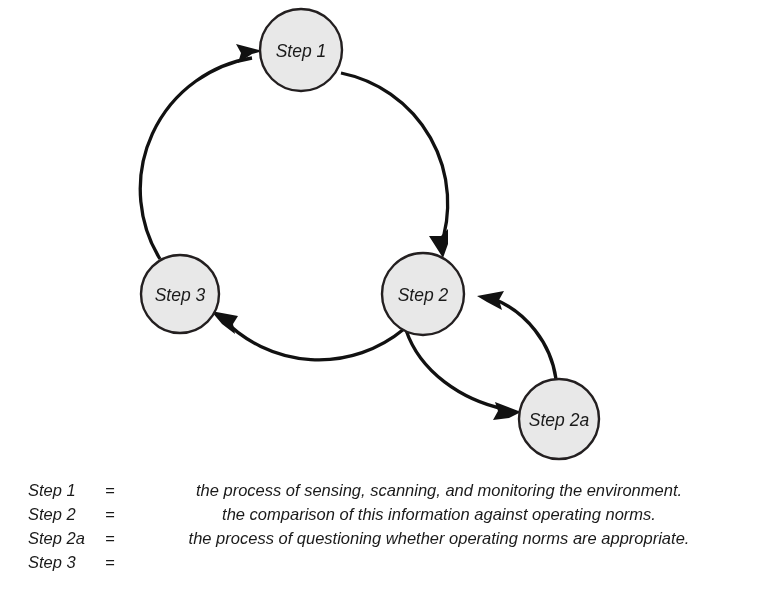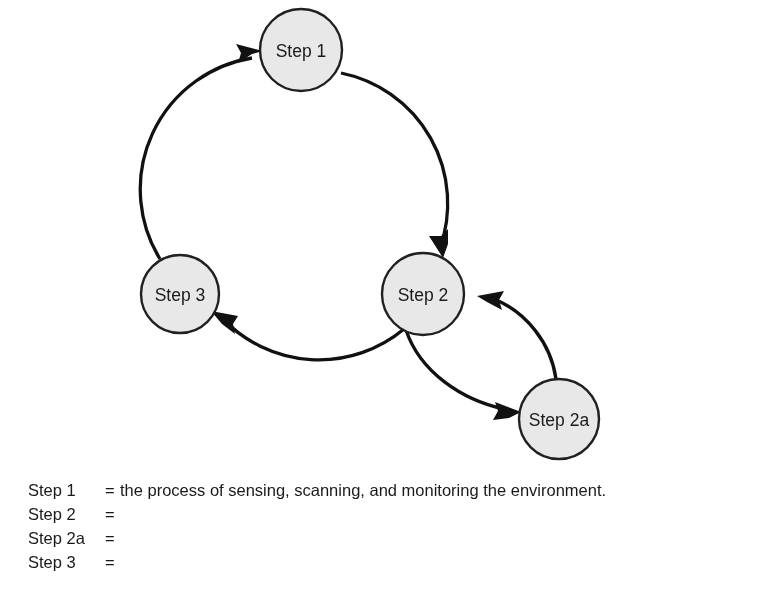--- a/index.html
+++ b/index.html
@@ -13,20 +13,21 @@
     height: 600px;
     font-family: "Liberation Sans", sans-serif;
     color: #1a1a1a;
     overflow: hidden;
     position: relative;
   }
   #figure-root {
     position: relative;
     width: 777px;
     height: 600px;
+    font-style: italic;
   }
   #diagram-svg {
     position: absolute;
     left: 0;
     top: 0;
     width: 777px;
     height: 470px;
     display: block;
   }
   .node-circle {
@@ -69,20 +70,21 @@
   .legend-key {
     width: 77px;
     flex: 0 0 77px;
   }
   .legend-eq {
     width: 15px;
     flex: 0 0 15px;
   }
   .legend-desc {
     flex: 1 1 auto;
+    text-align: center;
   }
 </style>
 </head>
 <body>
 
 <div id="figure-root">
 
   <svg id="diagram-svg" viewBox="0 0 777 470">
 
     <path class="flow-arc" d="M 341 73 A 133 133 0 0 1 440 248"></path>
@@ -126,25 +128,27 @@
 
     <div class="legend-row">
       <span class="legend-key">Step 1</span>
       <span class="legend-eq">=</span>
       <span class="legend-desc">the process of sensing, scanning, and monitoring the environment.</span>
     </div>
 
     <div class="legend-row">
       <span class="legend-key">Step 2</span>
       <span class="legend-eq">=</span>
+      <span class="legend-desc">the comparison of this information against operating norms.</span>
     </div>
 
     <div class="legend-row">
       <span class="legend-key">Step 2a</span>
       <span class="legend-eq">=</span>
+      <span class="legend-desc">the process of questioning whether operating norms are appropriate.</span>
     </div>
 
     <div class="legend-row">
       <span class="legend-key">Step 3</span>
       <span class="legend-eq">=</span>
     </div>
 
   </div>
 
 </div>

